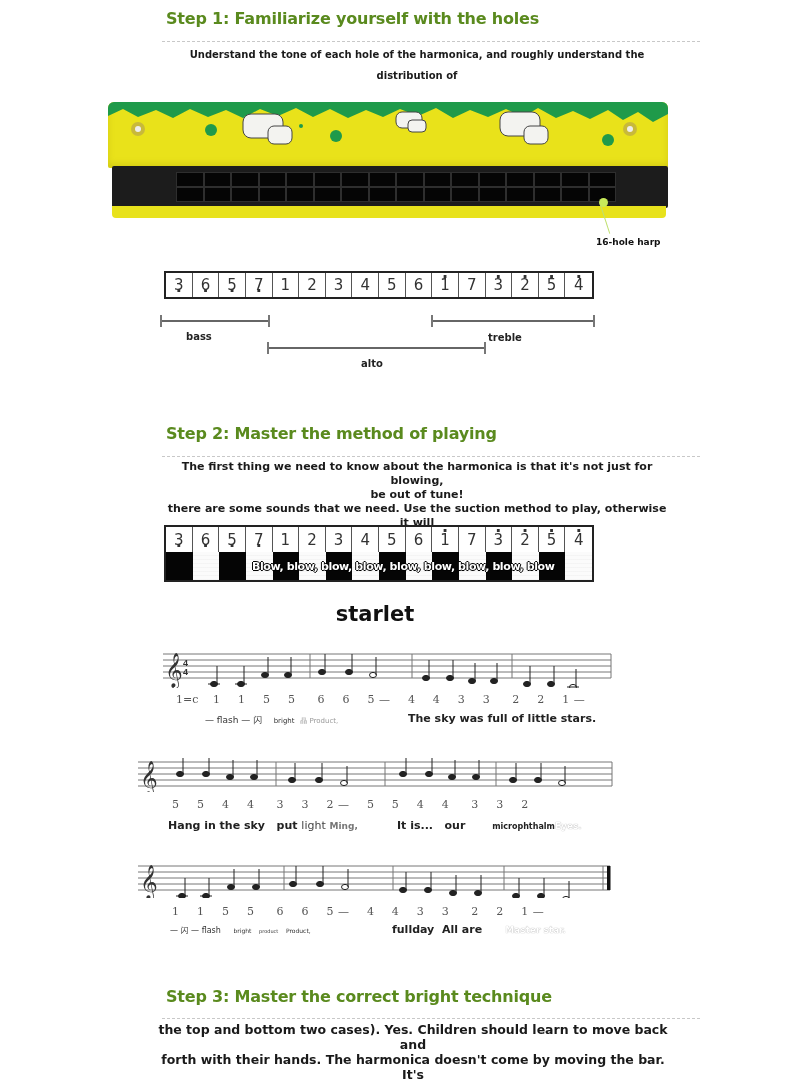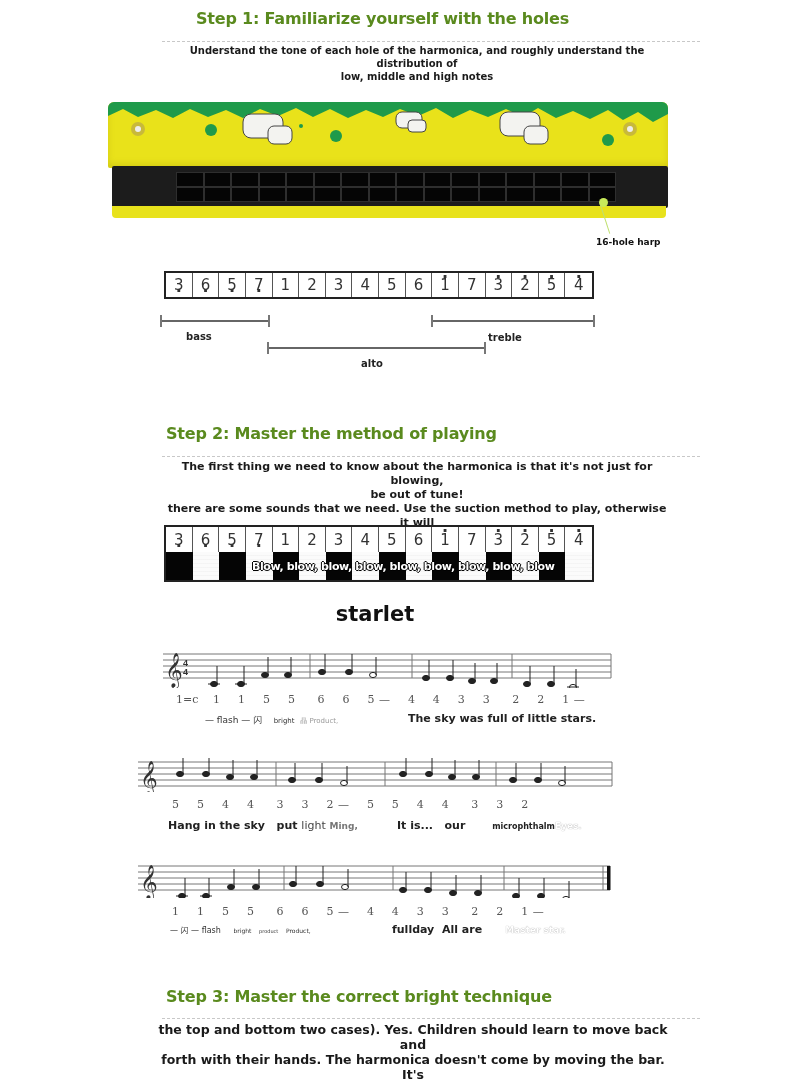--- a/index.html
+++ b/index.html
@@ -87,25 +87,24 @@
 
   
   .staff { position: absolute; }
   .staff svg { display: block; }
   .jianpu { position: absolute; font-family: "DejaVu Serif", serif; font-size: 11px; color: #555; white-space: pre; }
   .lyric { position: absolute; font-family: "DejaVu Sans", sans-serif; white-space: nowrap; }
 </style>
 </head>
 <body>
 
-<div class="step-title" style="top:9px;margin-left:30px;">Step 1: Familiarize yourself with the holes</div>
+<div class="step-title" style="top:9px;">Step 1: Familiarize yourself with the holes</div>
 <div class="dash-line" style="top:41px;"></div>
-<div class="desc" style="top:44px; font-size:10px; line-height:13px;">
+<div class="desc" style="top:44px; font-size:10px; line-height:21px;">
   <div>Understand the tone of each hole of the harmonica, and roughly understand the distribution of</div>
-  <div>low, middle and high notes</div>
 </div>
 
 <div class="harmonica">
   <div class="harm-top">
     <svg width="560" height="66" viewBox="0 0 560 66">
       <path d="M0 0 H560 V12 L545 20 L530 10 L515 18 L500 8 L482 17 L465 9 L448 16 L430 6 L415 15 L398 7 L380 15 L362 8 L345 16 L328 6 L310 14 L292 7 L275 15 L258 8 L240 16 L222 7 L205 15 L188 6 L170 14 L152 7 L135 16 L118 8 L100 15 L82 7 L65 16 L48 8 L30 15 L15 7 L0 14 Z" fill="#1f9a4a"></path>
       <circle cx="30" cy="27" r="7" fill="#c8b93a"></circle>
         <circle cx="30" cy="27" r="3" fill="#eee"></circle>
       <circle cx="522" cy="27" r="7" fill="#c8b93a"></circle>
         <circle cx="522" cy="27" r="3" fill="#eee"></circle>

